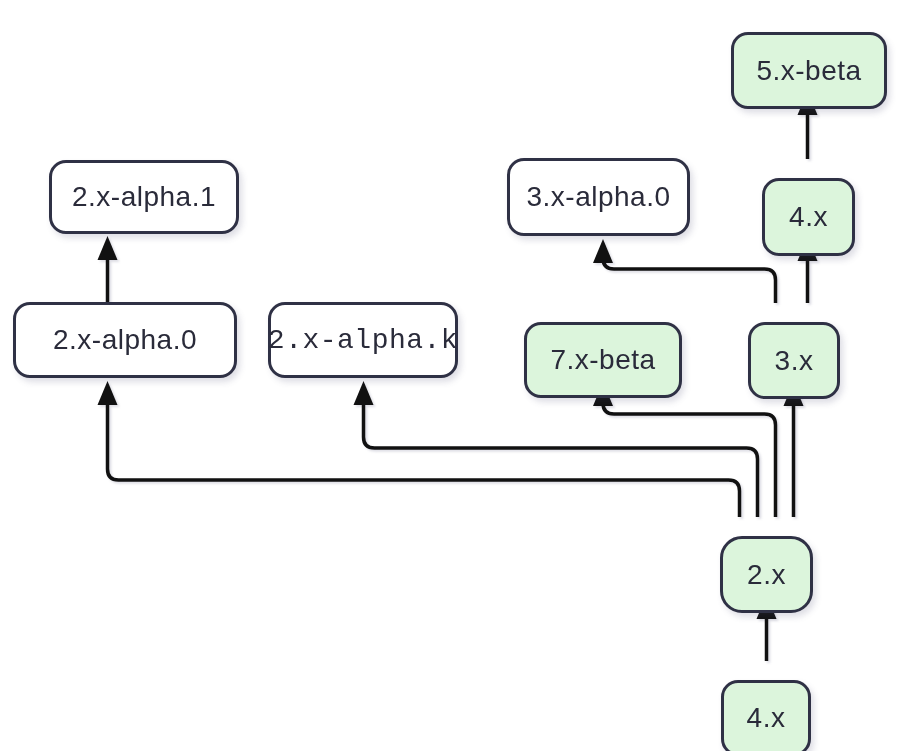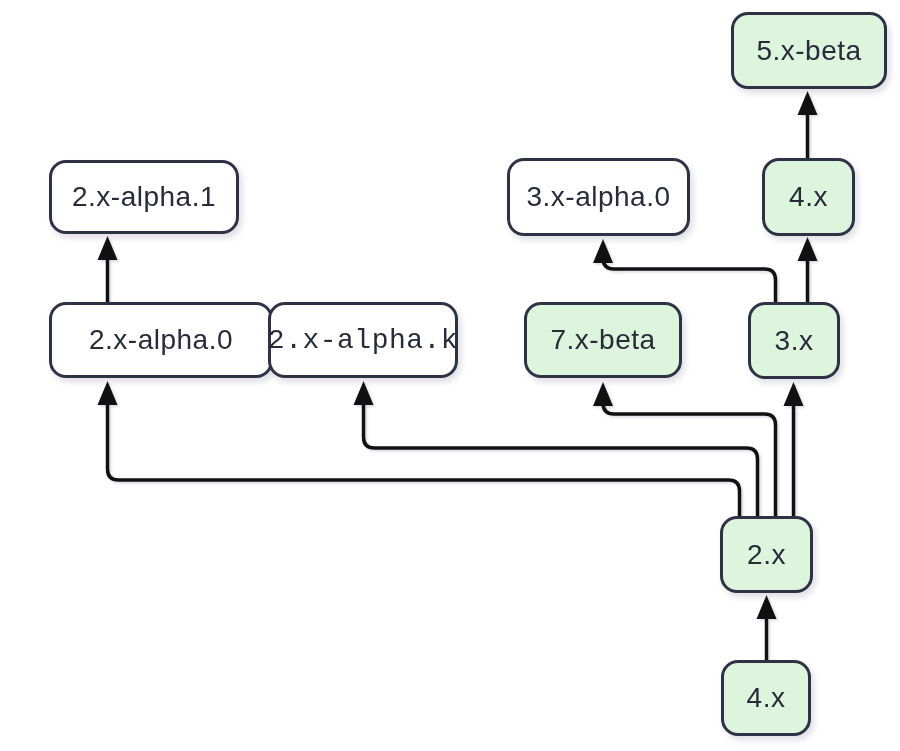--- a/index.html
+++ b/index.html
@@ -37,21 +37,21 @@
     border-radius: 17px;
     display: flex;
     align-items: center;
     justify-content: center;
     font-size: 28px;
     color: var(--text, #2a2b3a);
     box-shadow: 3px 4px 6px rgba(70, 70, 110, 0.18);
     letter-spacing: 0.5px;
     white-space: nowrap;
   }
-  .node.green { background: var(--green, #dcf5dc); }
+  .node.green { background: var(--green, #dcf5dc); margin-top: 20px; }
   .node.white { background: var(--white, #ffffff); }
 </style>
 </head>
 <body>
 
 <div id="canvas" style="--bg: #ffffff; --green: #dcf5dc; --white: #ffffff; --border: #2f3145; --edge: #111111; --text: #2a2b3a;">
 
   <svg id="edges" width="900" height="751" viewBox="0 0 900 751">
 
     <g>
@@ -109,37 +109,37 @@
   </div>
 
   <div class="node white" style="left:507px; top:158px; width:183px; height:78px;text-align:right;">
     <span>3.x-alpha.0</span>
   </div>
 
   <div class="node green" style="left:762px; top:158px; width:93px; height:78px;">
     <span>4.x</span>
   </div>
 
-  <div class="node white" style="left:13px; top:302px; width:224px; height:76px;margin-left:36px;">
+  <div class="node white" style="left:13px; top:302px; width:224px; height:76px;">
     <span>2.x-alpha.0</span>
   </div>
 
   <div class="node white" style="left:268px; top:302px; width:190px; height:76px;font-family:Liberation Mono, monospace;">
     <span>2.x-alpha.k</span>
   </div>
 
   <div class="node green" style="left:524px; top:302px; width:158px; height:76px;">
     <span>7.x-beta</span>
   </div>
 
   <div class="node green" style="left:748px; top:302px; width:92px; height:77px;">
     <span>3.x</span>
   </div>
 
-  <div class="node green" style="left:720px; top:516px; width:93px; height:77px;">
+  <div class="node green" style="left:720px; top:516px; width:93px; height:77px;border-radius:22px;">
     <span>2.x</span>
   </div>
 
   <div class="node green" style="left:721px; top:660px; width:90px; height:76px;">
     <span>4.x</span>
   </div>
 
 </div>
 
 </body></html>

